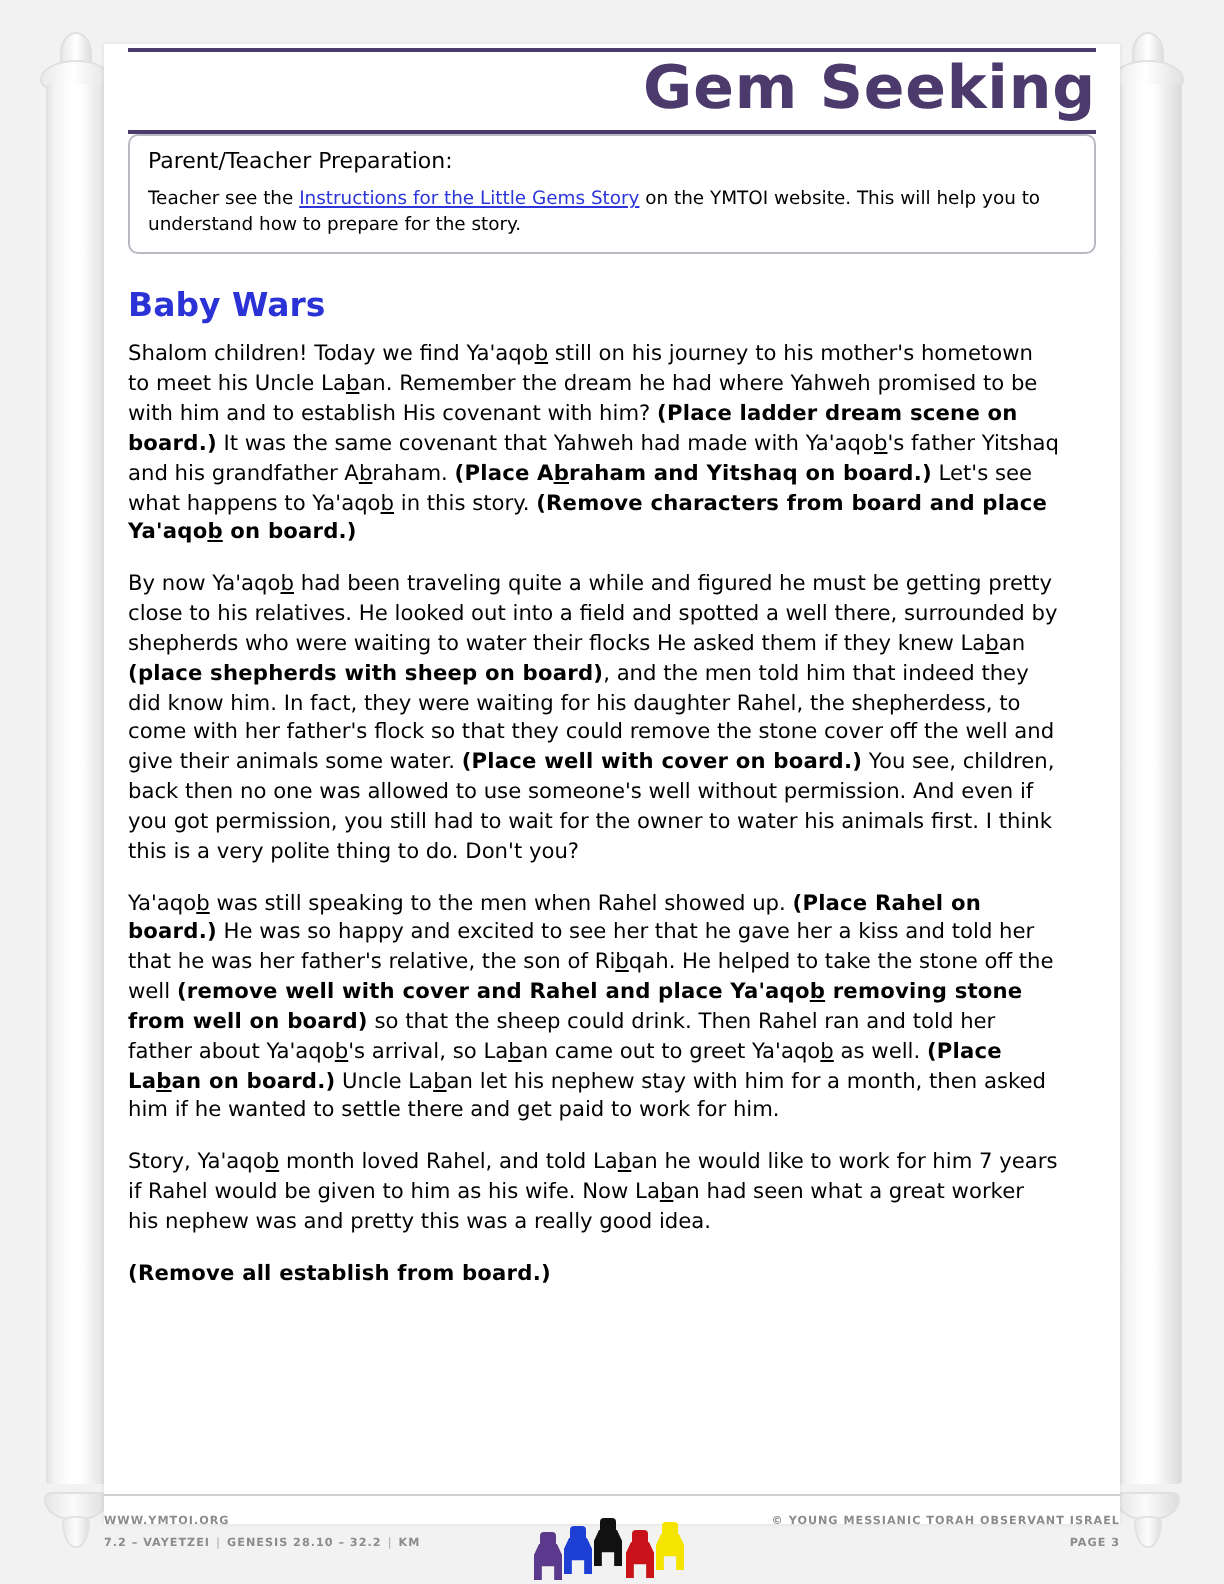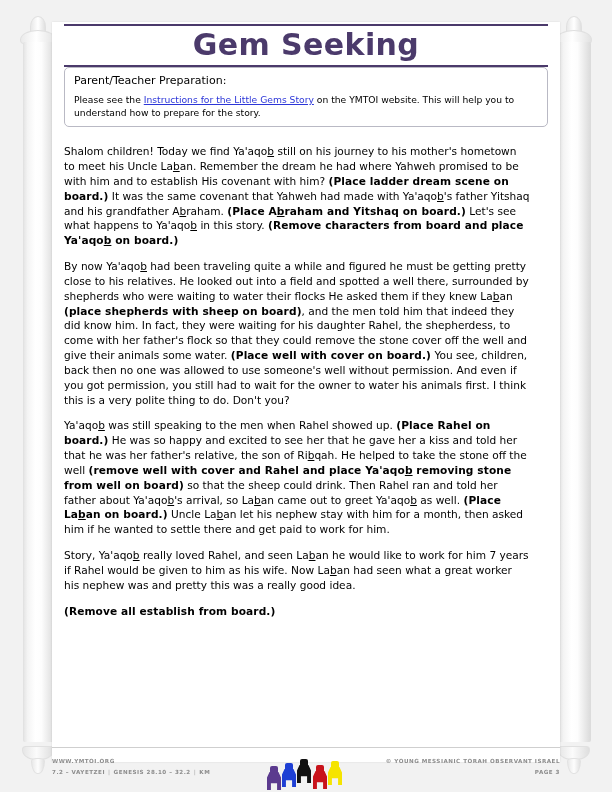--- a/index.html
+++ b/index.html
@@ -117,21 +117,21 @@
     background: #4b3a6b;
     width: 100%;
   }
   .rule-thin {
     height: 1.5px;
     background: #4b3a6b;
     width: 100%;
   }
 
   .doc-title {
-    text-align: center;
+    text-align: right;
     color: #4b3a6b;
     font-size: 30px;
     font-weight: bold;
     font-family: "DejaVu Sans", sans-serif;
     letter-spacing: 0.4px;
     padding: 3px 0 4px 0;
     line-height: 1.08;
   }
 
   .section-title {
@@ -286,30 +286,31 @@
 <div class="content">
 
   <div class="rule"></div>
   <div class="doc-title">Gem Seeking</div>
   <div class="rule-thin"></div>
 
 
   <div class="prep-box">
     <div class="prep-label">Parent/Teacher Preparation:</div>
     <div class="prep-text">
-      <span>Please see the </span><a class="link" href="#">Instructions for the Little Gems Story</a><span> on the YMTOI website. This will help you to understand how to prepare for the story.</span>
+      <span>Teacher see the </span><a class="link" href="#">Instructions for the Little Gems Story</a><span> on the YMTOI website. This will help you to understand how to prepare for the story.</span>
     </div>
   </div>
 
+  <div class="story-title">Baby Wars</div>
 
   <div id="paragraphs">
       <div class="para"><span>Shalom children! Today we find Ya'aqo</span><span class="ul">b</span><span> still on his journey to his mother's hometown to meet his Uncle La</span><span class="ul">b</span><span>an. Remember the dream he had where Yahweh promised to be with him and to establish His covenant with him? </span><b>(Place ladder dream scene on board.)</b><span> It was the same covenant that Yahweh had made with Ya'aqo</span><span class="ul">b</span><span>'s father Yitshaq and his grandfather A</span><span class="ul">b</span><span>raham. </span><b>(Place A</b><b class="ul">b</b><b>raham and Yitshaq on board.)</b><span> Let's see what happens to Ya'aqo</span><span class="ul">b</span><span> in this story. </span><b>(Remove characters from board and place Ya'aqo</b><b class="ul">b</b><b> on board.)</b></div>
       <div class="para"><span>By now Ya'aqo</span><span class="ul">b</span><span> had been traveling quite a while and figured he must be getting pretty close to his relatives. He looked out into a field and spotted a well there, surrounded by shepherds who were waiting to water their flocks He asked them if they knew La</span><span class="ul">b</span><span>an </span><b>(place shepherds with sheep on board)</b><span>, and the men told him that indeed they did know him. In fact, they were waiting for his daughter Rahel, the shepherdess, to come with her father's flock so that they could remove the stone cover off the well and give their animals some water. </span><b>(Place well with cover on board.)</b><span> You see, children, back then no one was allowed to use someone's well without permission. And even if you got permission, you still had to wait for the owner to water his animals first. I think this is a very polite thing to do. Don't you?</span></div>
       <div class="para"><span>Ya'aqo</span><span class="ul">b</span><span> was still speaking to the men when Rahel showed up. </span><b>(Place Rahel on board.)</b><span> He was so happy and excited to see her that he gave her a kiss and told her that he was her father's relative, the son of Ri</span><span class="ul">b</span><span>qah. He helped to take the stone off the well </span><b>(remove well with cover and Rahel and place Ya'aqo</b><b class="ul">b</b><b> removing stone from well on board)</b><span> so that the sheep could drink. Then Rahel ran and told her father about Ya'aqo</span><span class="ul">b</span><span>'s arrival, so La</span><span class="ul">b</span><span>an came out to greet Ya'aqo</span><span class="ul">b</span><span> as well. </span><b>(Place La</b><b class="ul">b</b><b>an on board.)</b><span> Uncle La</span><span class="ul">b</span><span>an let his nephew stay with him for a month, then asked him if he wanted to settle there and get paid to work for him.</span></div>
-      <div class="para"><span>Story, Ya'aqo</span><span class="ul">b</span><span> really loved Rahel, and seen La</span><span class="ul">b</span><span>an he would like to work for him 7 years if Rahel would be given to him as his wife. Now La</span><span class="ul">b</span><span>an had seen what a great worker his nephew was and pretty this was a really good idea.</span></div>
+      <div class="para"><span>Story, Ya'aqo</span><span class="ul">b</span><span> month loved Rahel, and told La</span><span class="ul">b</span><span>an he would like to work for him 7 years if Rahel would be given to him as his wife. Now La</span><span class="ul">b</span><span>an had seen what a great worker his nephew was and pretty this was a really good idea.</span></div>
       <div class="para para-last"><b>(Remove all establish from board.)</b></div>
     </div>
 
 </div>
 
 <div class="footer-rule"></div>
 <div class="footer">
 
   <div class="footer-col footer-left">
     <div>WWW.YMTOI.ORG</div>

